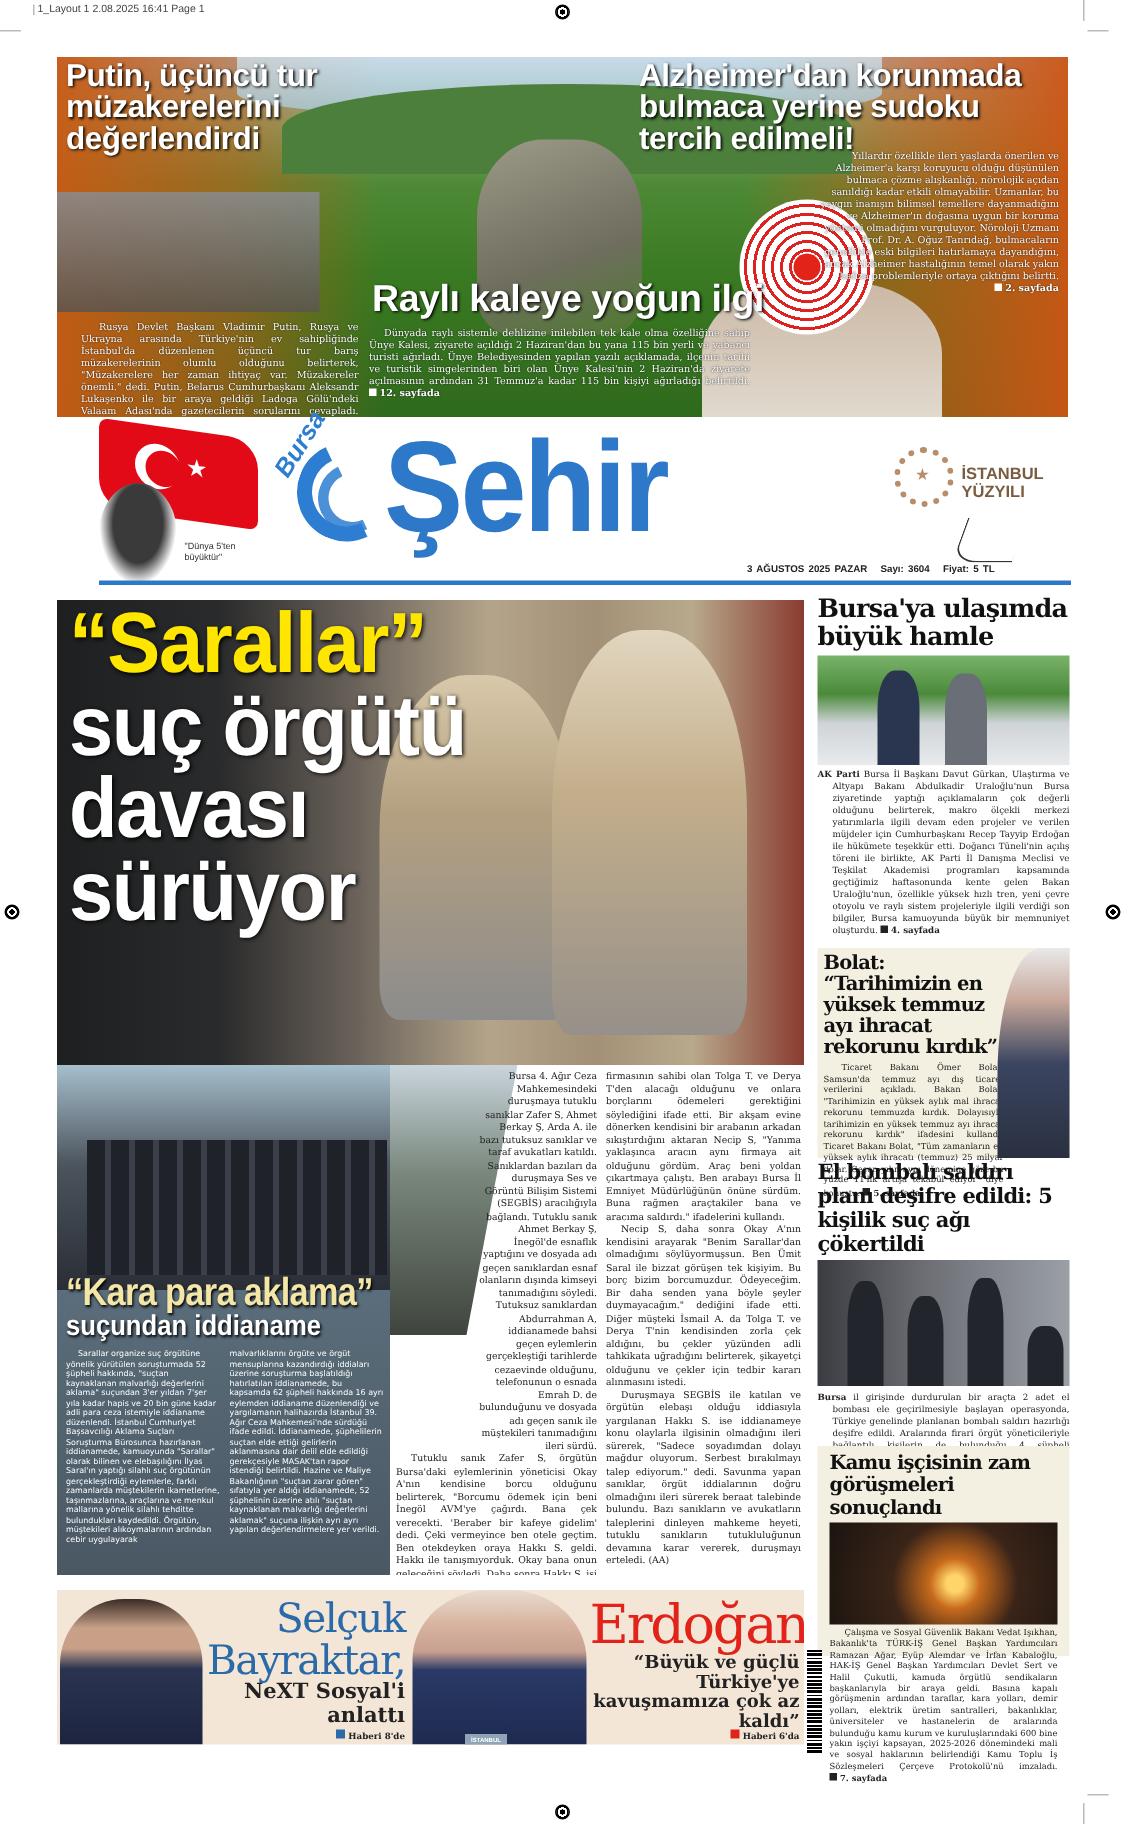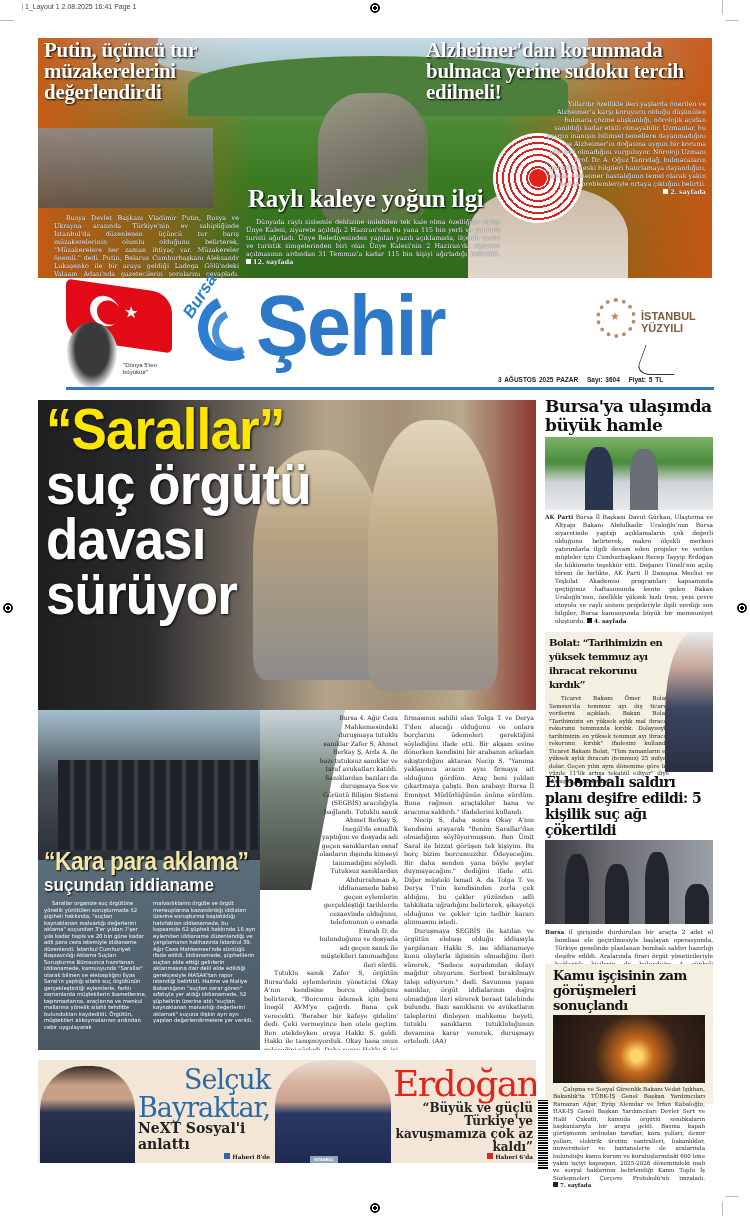--- a/index.html
+++ b/index.html
@@ -17,21 +17,21 @@
       linear-gradient(180deg, #a9c6d8 0%, #7fae7a 18%, #4e8a36 35%, #3a7a22 60%, #2f6a1c 100%); }
   .banner .sky { position: absolute; left: 120px; top: 0; width: 430px; height: 40px; background: linear-gradient(180deg,#cfe0ec,#a8c6d4); opacity: .8; border-radius: 0 0 40% 40%; }
   .banner .mountain { position: absolute; left: 150px; top: 18px; width: 380px; height: 60px; background: #4c7e3c; border-radius: 50% 50% 0 0; }
   .banner .rock { position: absolute; left: 280px; top: 55px; width: 110px; height: 130px; background: linear-gradient(160deg,#9c9a88,#6f6e5f 60%,#4f7a30); border-radius: 40% 40% 20% 20%; }
   .banner .city { position: absolute; left: 0; top: 90px; width: 175px; height: 80px; background: linear-gradient(180deg,#8a8c90,#5a544e); opacity: .85; }
   .banner .brain { position: absolute; left: 455px; top: 95px; width: 90px; height: 90px; border-radius: 50%;
     background: repeating-radial-gradient(circle, #fff 0 4px, #d22 4px 6px); }
   .banner .brain::after { content:""; position:absolute; left:36px; top:36px; width:18px; height:18px; border-radius:50%; background:#e2231a; }
   .banner .man { position: absolute; left: 430px; top: 150px; width: 160px; height: 120px; background: linear-gradient(180deg,#cbb8a4,#e8e4dc); border-radius: 40% 40% 0 0; }
 
-  .b-h { position: absolute; font-family: Liberation Serif, serif; font-weight: 700; color: #fff; text-shadow: 1px 1px 2px #000; letter-spacing: -0.3px; }
+  .b-h { position: absolute; font-family: Liberation Sans, sans-serif; font-weight: 700; color: #fff; text-shadow: 1px 1px 2px #000; letter-spacing: -0.3px; }
   .b-h.putin { left: 6px; top: 2px; font-size: 21px; line-height: 21px; width: 200px; }
   .b-h.alz { right: 6px; top: 2px; font-size: 21px; line-height: 21px; width: 280px; text-align: left; }
   .b-h.rayli { left: 210px; top: 148px; font-size: 25px; line-height: 26px; }
   .b-p { position: absolute; font-size: 6.4px; line-height: 8px; color: #fff; text-shadow: 0 0 1px #000; text-align: justify; }
   .b-p.putin { left: 16px; top: 155px; width: 185px; text-indent: 12px; margin-top: 21px; }
   .b-p.alz { right: 6px; top: 62px; width: 162px; text-align: right; }
   .b-p.rayli { left: 208px; top: 180px; width: 254px; text-indent: 10px; }
   .ref { font-weight: 700; white-space: nowrap; }
   .ref::before { content: ""; display: inline-block; width: 5px; height: 5px; background: currentColor; margin-right: 2px; vertical-align: baseline; }
 
@@ -90,21 +90,21 @@
   .rail-h { font: 700 17px/19px "DejaVu Serif", serif; color: #111; letter-spacing: -0.5px; }
   .rail-p { font: 5.8px/8px "DejaVu Serif", serif; color: #222; text-align: justify; }
   .rail-p b { font-weight: 700; }
   .r1 { top: 397px; }
   .r1 .photo { margin-top: 2px; width: 168px; height: 73px; background: linear-gradient(180deg,#7ab36a 0%,#4a8a3a 35%,#cfd4d8 62%,#e8eaec 100%); position: relative; }
   .r1 .photo .p1 { position:absolute; left:40px; top:10px; width:28px; height:63px; background:#2a3550; border-radius: 40% 40% 0 0; }
   .r1 .photo .p2 { position:absolute; left:85px; top:12px; width:28px; height:61px; background:#6a6e76; border-radius: 40% 40% 0 0; }
   .r1 .rail-p { margin-top: 3px; padding-left: 10px; text-indent: -10px; }
 
   .r2 { top: 632px; height: 140px; background: #f3efe1; padding: 4px; }
-  .r2 .rail-h { font-size: 10px; line-height: 14px; width: 118px; }
+  .r2 .rail-h { font-size: 13px; line-height: 14px; width: 118px; }
   .r2 .rail-p { width: 120px; margin-top: 3px; text-indent: 12px; font-size: 5.6px; line-height: 7.5px; }
   .r2 .bolat { position: absolute; right: 0; top: 0; width: 48px; height: 140px; background: linear-gradient(180deg,#e9e9ea 0%,#c7a89a 25%,#3a4560 55%,#2a3040 100%); border-radius: 60% 0 0 0; }
 
   .r3 { top: 774px; }
   .r3 .rail-h { font-size: 14px; line-height: 16px; }
   .r3 .photo { margin-top: 2px; width: 168px; height: 84px; background: linear-gradient(90deg,#3a3c42,#6a6c72 40%,#9aa0a6); position: relative; }
   .r3 .photo .p { position: absolute; bottom: 0; width: 24px; background: #22252b; border-radius: 40% 40% 0 0; }
   .r3 .rail-p { margin-top: 4px; padding-left: 10px; text-indent: -10px; }
 
   .r4 { top: 964px; height: 140px; background: #f3efe1; padding: 4px 8px; }
@@ -112,21 +112,21 @@
   .r4 .photo { margin-top: 2px; width: 152px; height: 68px; background: radial-gradient(circle at 55% 60%, #ffd46a 0 6%, #c76a1c 18%, #3a2418 45%, #1a1410 100%); }
   .r4 .rail-p { margin-top: 3px; text-indent: 10px; font-size: 5.6px; line-height: 7.4px; }
   .barcode { position: absolute; left: 538px; top: 1100px; width: 10px; height: 70px; background: repeating-linear-gradient(180deg,#000 0 1px,#fff 1px 2px,#000 2px 4px,#fff 4px 5px); }
 
   
   .strip { position: absolute; left: 38px; top: 1060px; width: 498px; height: 103px; background: #f3e6d6; overflow: hidden; }
   .strip .selcuk-img { position: absolute; left: 2px; top: 6px; width: 95px; height: 97px; background: linear-gradient(180deg,#3a2c26 0%,#c8a088 20%,#c8a088 34%,#2a3450 48%,#1c2440 100%); border-radius: 45% 45% 0 0; }
   .strip .rte-img { position: absolute; left: 237px; top: 0; width: 116px; height: 103px; background: linear-gradient(180deg,#e8dcd0 0%,#d8b4a0 22%,#c8a090 40%,#2a3a66 52%,#1e2a50 100%); border-radius: 45% 45% 0 0; }
   .strip .mic-label { position: absolute; left: 272px; top: 96px; background: #8fa4b8; color: #fff; font: 700 4px "Liberation Sans", sans-serif; padding: 1px 4px; }
   .s-h1 { position: absolute; left: 100px; top: 6px; width: 132px; text-align: right; font: 27px/28px "DejaVu Serif", serif; color: #2a6aa8; letter-spacing: -1px; }
-  .s-h1b { position: absolute; left: 100px; top: 60px; width: 132px; text-align: left; font: 700 14px/16px "DejaVu Serif", serif; color: #222; }
+  .s-h1b { position: absolute; left: 100px; top: 60px; width: 132px; text-align: right; font: 700 14px/16px "DejaVu Serif", serif; color: #222; }
   .s-ref1 { position: absolute; left: 100px; top: 93px; width: 132px; text-align: right; font: 700 5.8px "DejaVu Serif", serif; color: #222; }
   .s-ref1::before { content: ""; display: inline-block; width: 6px; height: 6px; background: #2a6aa8; margin-right: 2px; }
   .s-h2 { position: absolute; left: 355px; top: 6px; width: 140px; text-align: right; font: 36px/36px "DejaVu Serif", serif; color: #e2231a; letter-spacing: -1.5px; white-space: nowrap; }
   .s-h2b { position: absolute; left: 355px; top: 42px; width: 140px; text-align: right; font: 700 12px/13px "DejaVu Serif", serif; color: #222; }
   .s-ref2 { position: absolute; left: 355px; top: 93px; width: 140px; text-align: right; font: 700 5.8px "DejaVu Serif", serif; color: #222; }
   .s-ref2::before { content: ""; display: inline-block; width: 6px; height: 6px; background: #e2231a; margin-right: 2px; }
 </style>
 </head>
 <body>
 

